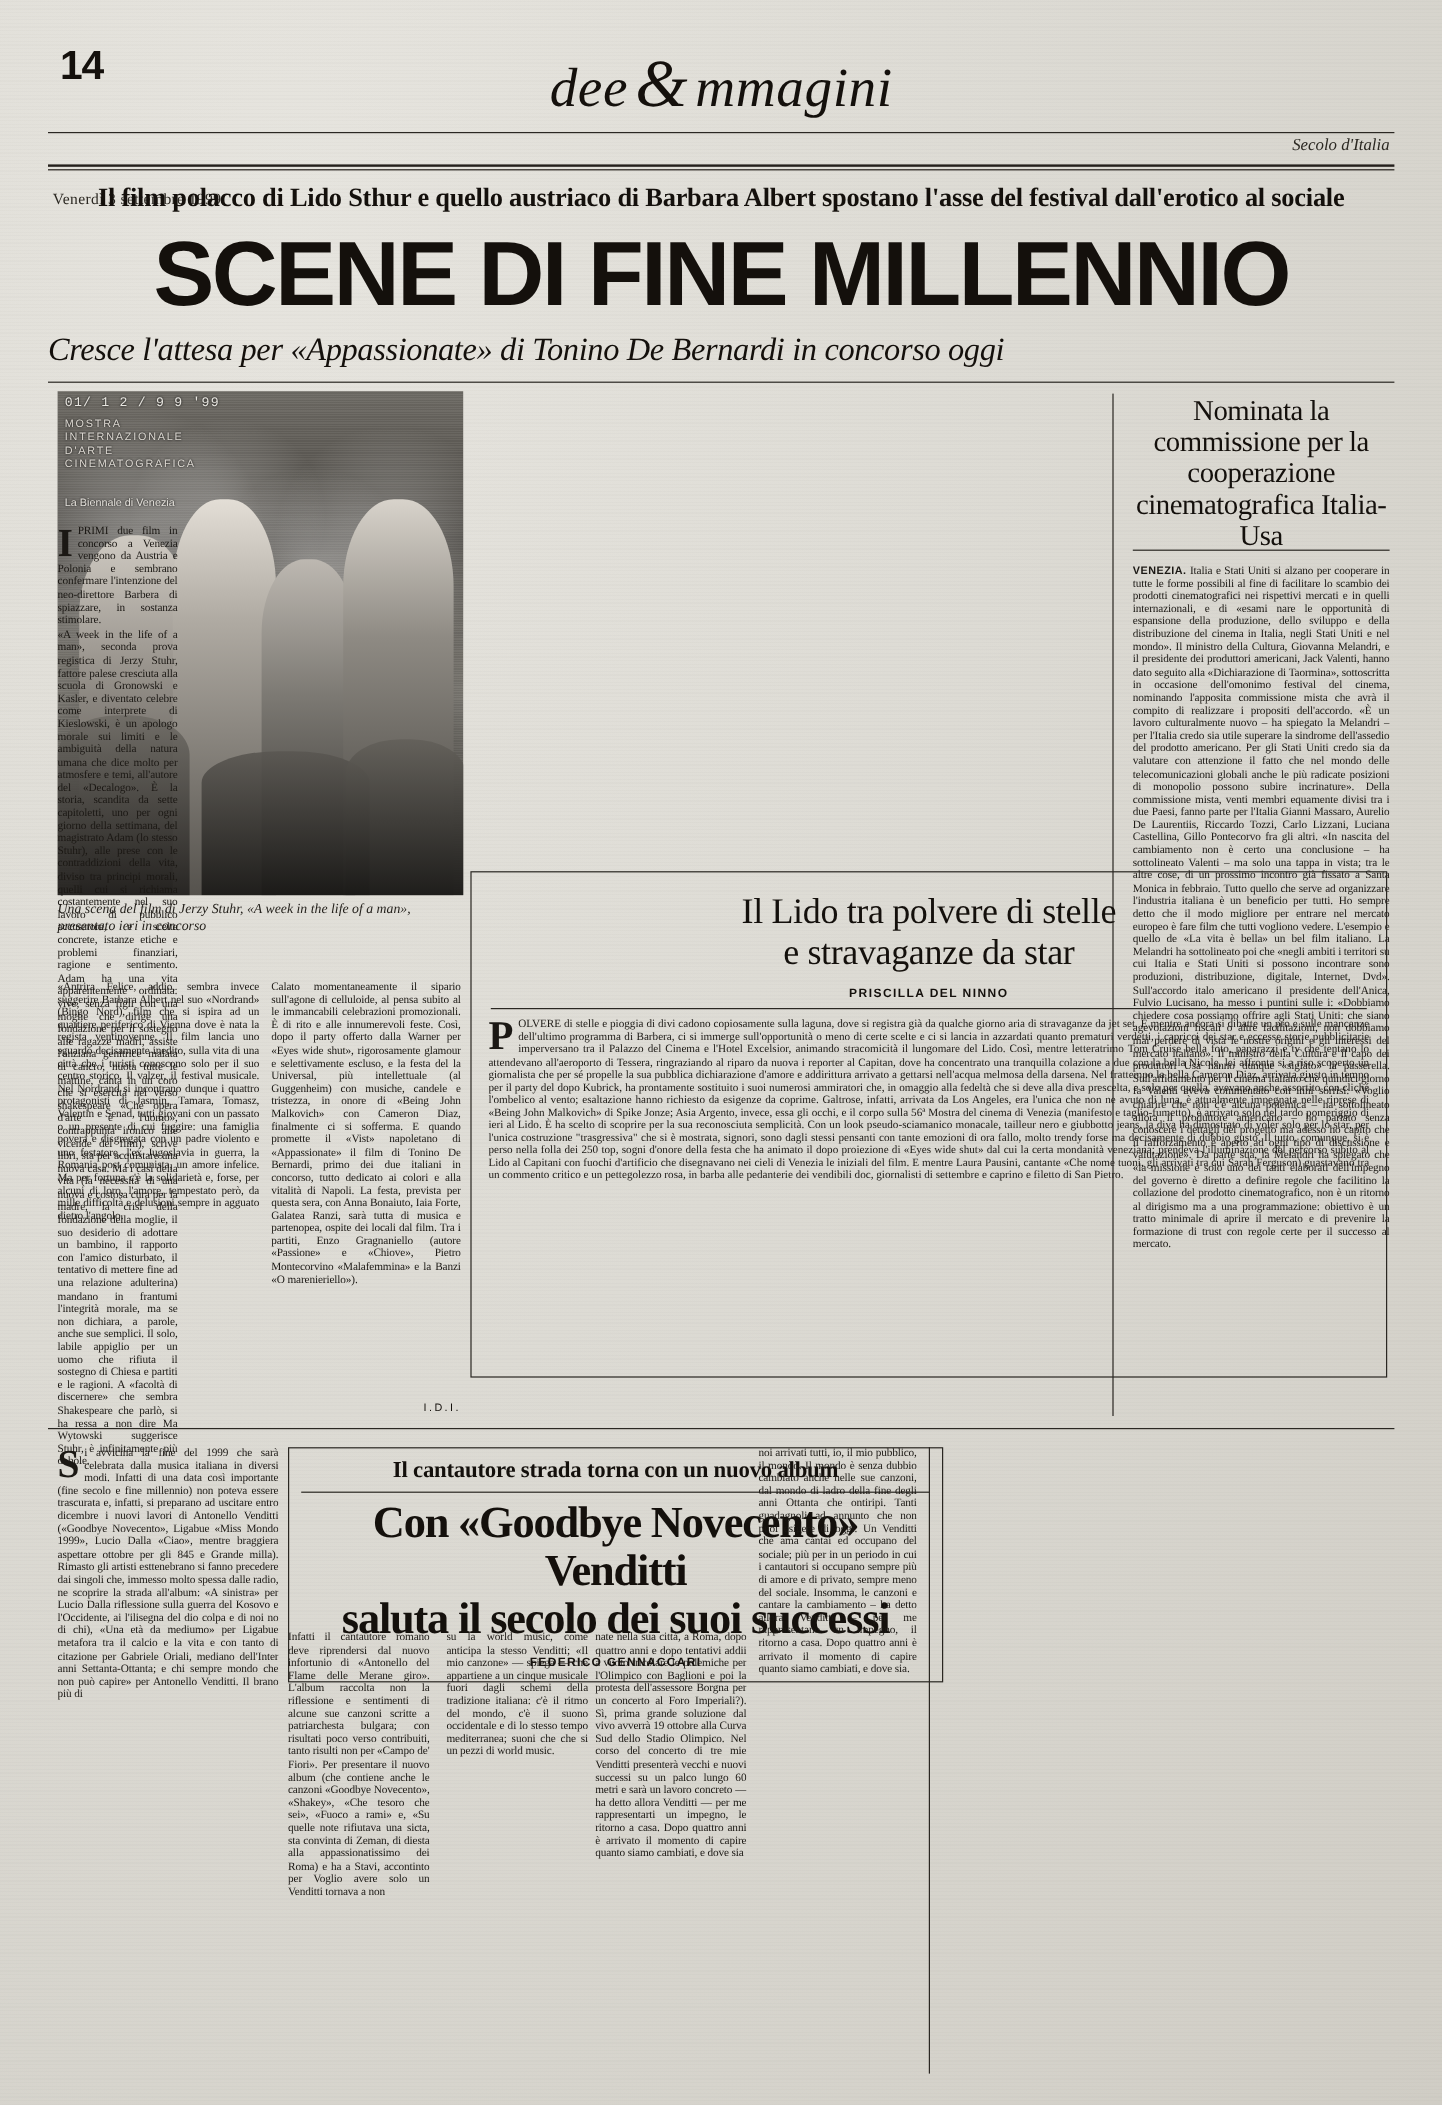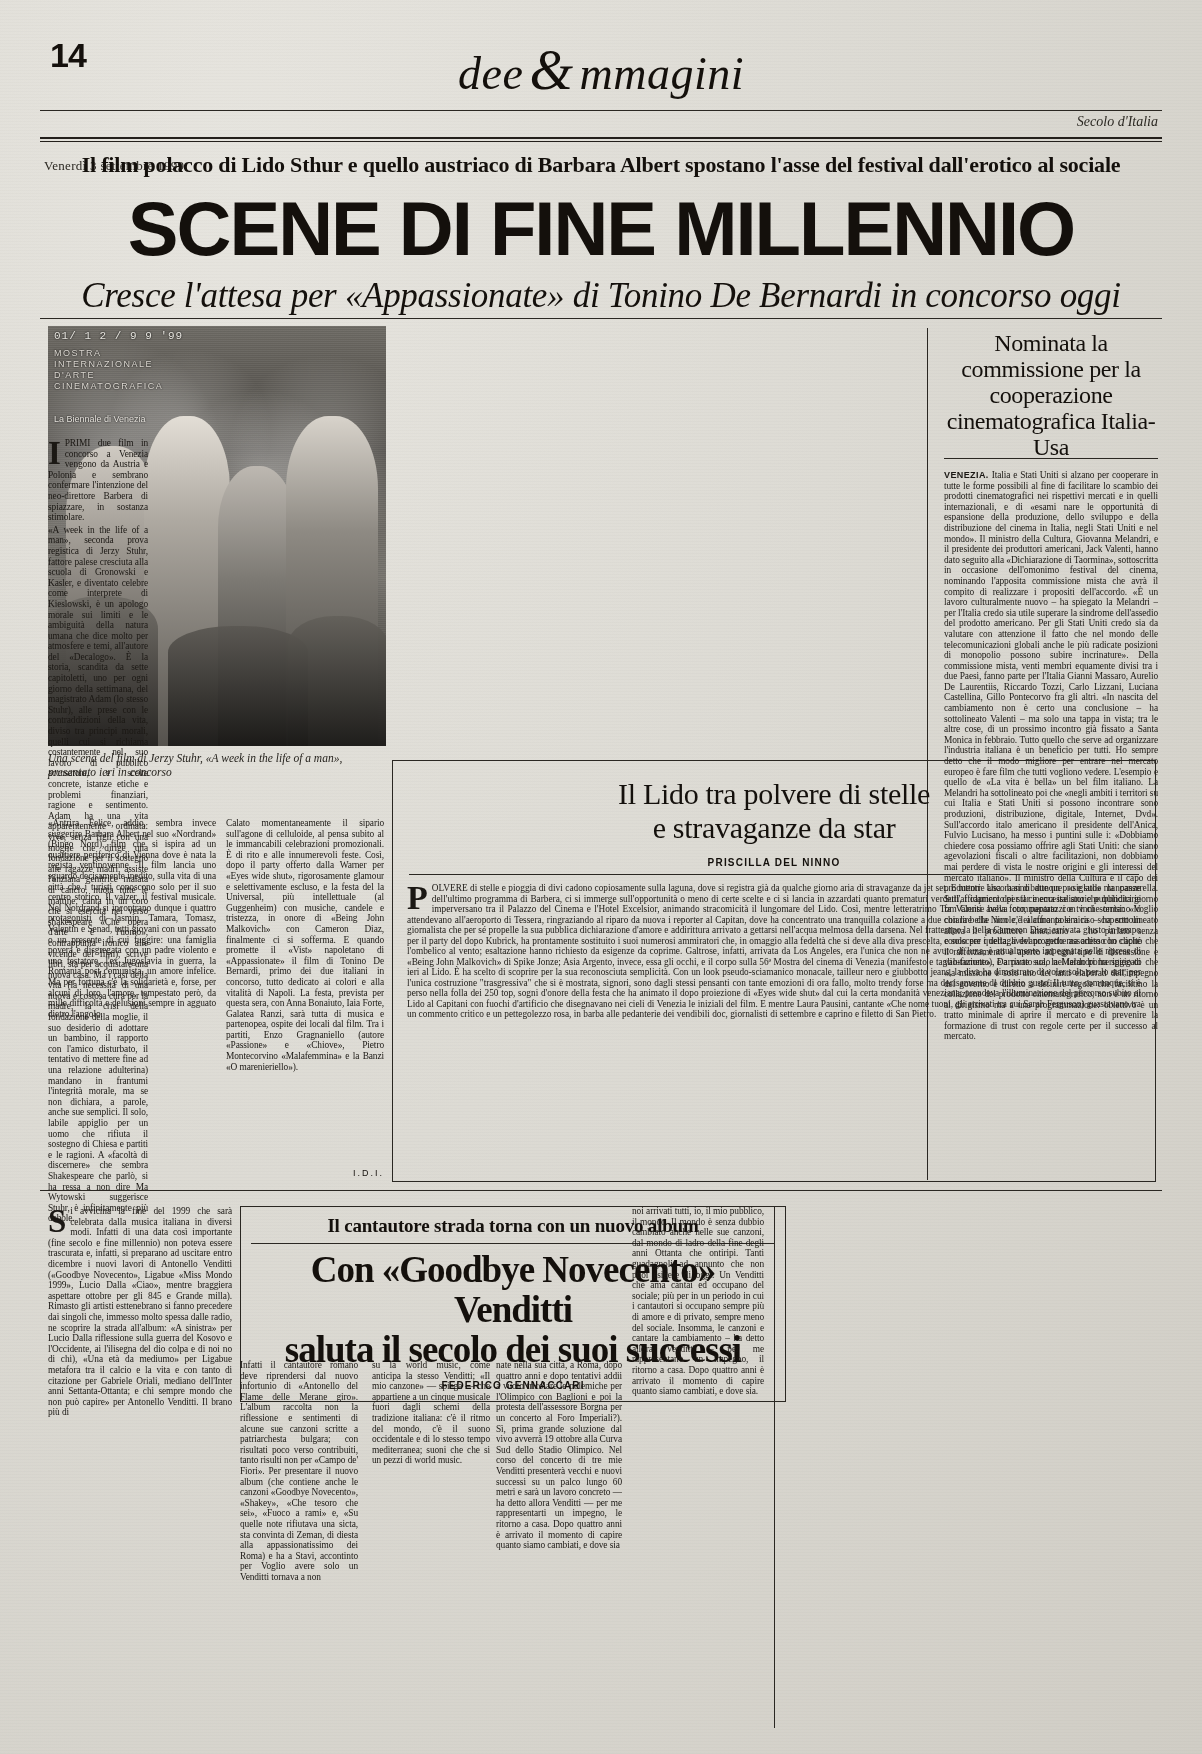--- a/index.html
+++ b/index.html
@@ -49,22 +49,22 @@
   .kicker{
     position:absolute;left:0;top:134px;width:1122px;text-align:center;
     font-size:22px;font-weight:bold;letter-spacing:-.2px;
   }
   .headline{
     position:absolute;left:0;top:172px;width:1122px;text-align:center;
     font-family:"Liberation Sans", sans-serif;
     font-weight:bold;font-size:76px;letter-spacing:-2px;line-height:78px;
   }
   .subhead{
-    position:absolute;left:0;top:258px;width:1122px;text-align:center;
-    font-size:35px;font-style:italic;letter-spacing:-.3px;
+    position:absolute;left:0;top:258px;width:1122px;text-align:left;
+    font-size:27px;font-style:italic;letter-spacing:-.3px;
   }
   .rule4{position:absolute;left:0;top:300px;width:1122px;height:1px;background:#2a2722;}
 
   
   .photo{
     position:absolute;left:8px;top:308px;width:338px;height:420px;
     background:linear-gradient(180deg,#6f6c66 0%,#4a4742 30%,#8b8881 60%,#5d5a54 100%);
     overflow:hidden;
   }
   .photo .grain{
@@ -119,21 +119,21 @@
     position:absolute;right:4px;top:312px;width:214px;text-align:center;
     font-size:24px;line-height:26px;letter-spacing:-.4px;
   }
   .rail-body{
     position:absolute;right:4px;top:452px;width:214px;
   }
   .vz{font-family:"Liberation Sans", sans-serif;font-weight:bold;font-size:9px;letter-spacing:.4px;}
 
   
   .lido-box{
-    position:absolute;left:352px;top:742px;width:762px;height:420px;
+    position:absolute;left:352px;top:708px;width:762px;height:420px;
     border:1px solid #2a2722;
   }
   .lido-head{
     margin:16px 30px 0 30px;text-align:center;
     font-size:30px;line-height:34px;letter-spacing:-.3px;
   }
   .lido-byline{
     margin-top:12px;text-align:center;
     font-family:"Liberation Sans", sans-serif;
     font-weight:bold;font-size:10px;letter-spacing:1.2px;

